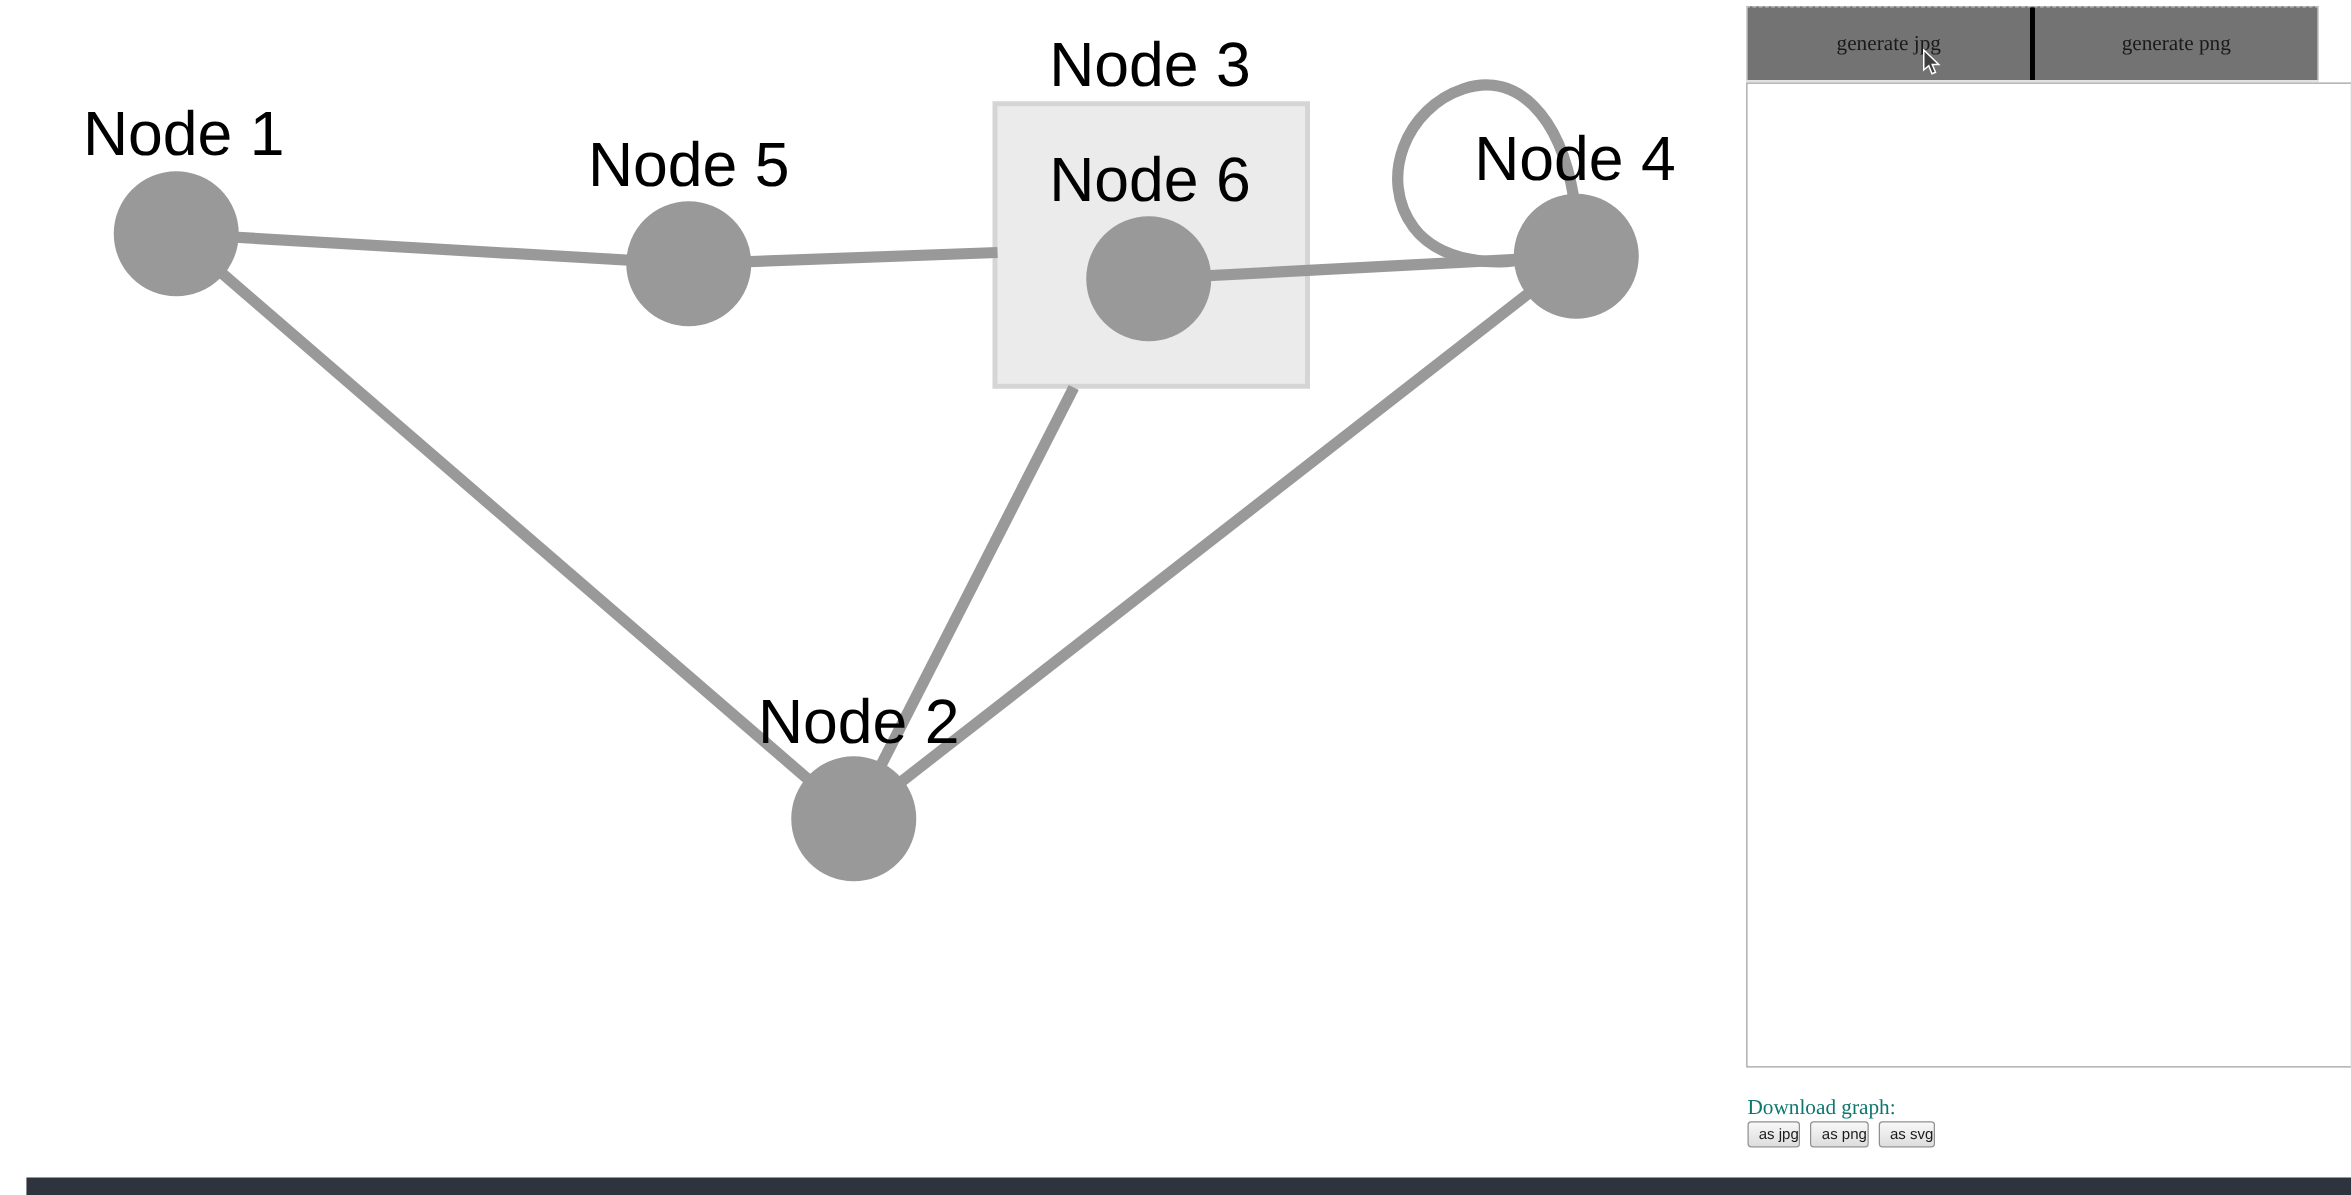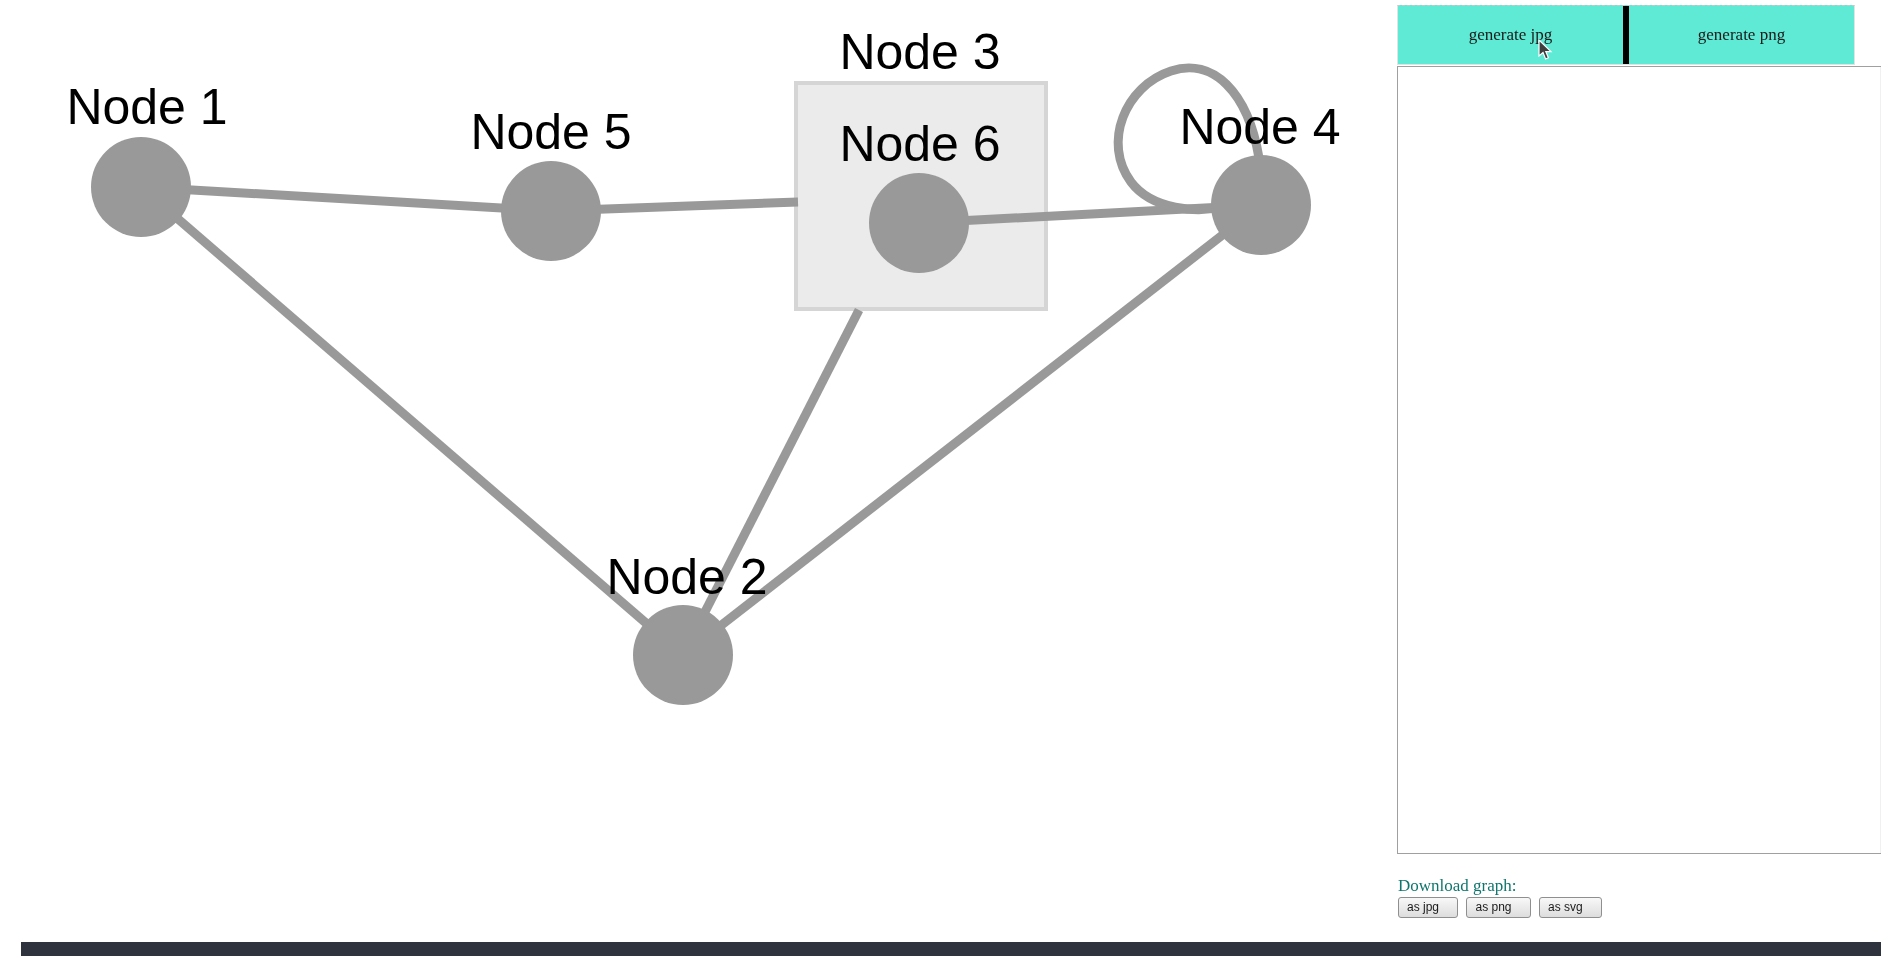--- a/index.html
+++ b/index.html
@@ -23,37 +23,37 @@
     font-family: "Liberation Sans", sans-serif;
   }
 
   
   .gen-row {
     position: absolute;
     left: 1376px; top: 5px;
     width: 458px; height: 60px;
     box-sizing: border-box;
     display: flex;
-    background: #5eead4;
+    background: #737373;
     border-top: 1px dashed #c6c6c6;
     border-left: 1px solid #e3e3e3;
     border-right: 1px solid #e3e3e3;
     border-bottom: 1px solid #e3e3e3;
   }
   .gen-cell {
     flex: 1 1 50%;
     display: flex;
     align-items: center;
     justify-content: center;
     font-family: "Liberation Serif", serif;
     font-size: 17px;
     color: #1a1a1a;
     cursor: pointer;
   }
-  .gen-cell + .gen-cell { border-left: 6px solid #000000; }
+  .gen-cell + .gen-cell { border-left: 4px solid #000000; }
 
   
   .output-box {
     position: absolute;
     left: 1376px; top: 66px;
     width: 503px; height: 788px;
     box-sizing: border-box;
     background: #ffffff;
     border: 1px solid #a0a0a0;
   }
@@ -83,21 +83,21 @@
     white-space: nowrap;
   }
   .download-buttons {
     position: absolute;
     left: 1377px; top: 897px;
     white-space: nowrap;
   }
   .dl-btn {
     display: inline-block;
     margin-right: 4px;
-    padding: 2px 18px 3px 8px;
+    padding: 2px 0 3px 8px;
     font-family: "Liberation Sans", sans-serif;
     font-size: 12px;
     color: #1a1a1a;
     background: linear-gradient(#f8f8f8, #dddddd);
     border: 1px solid #8f8f8f;
     border-radius: 3px;
     cursor: pointer;
   }
 
   

